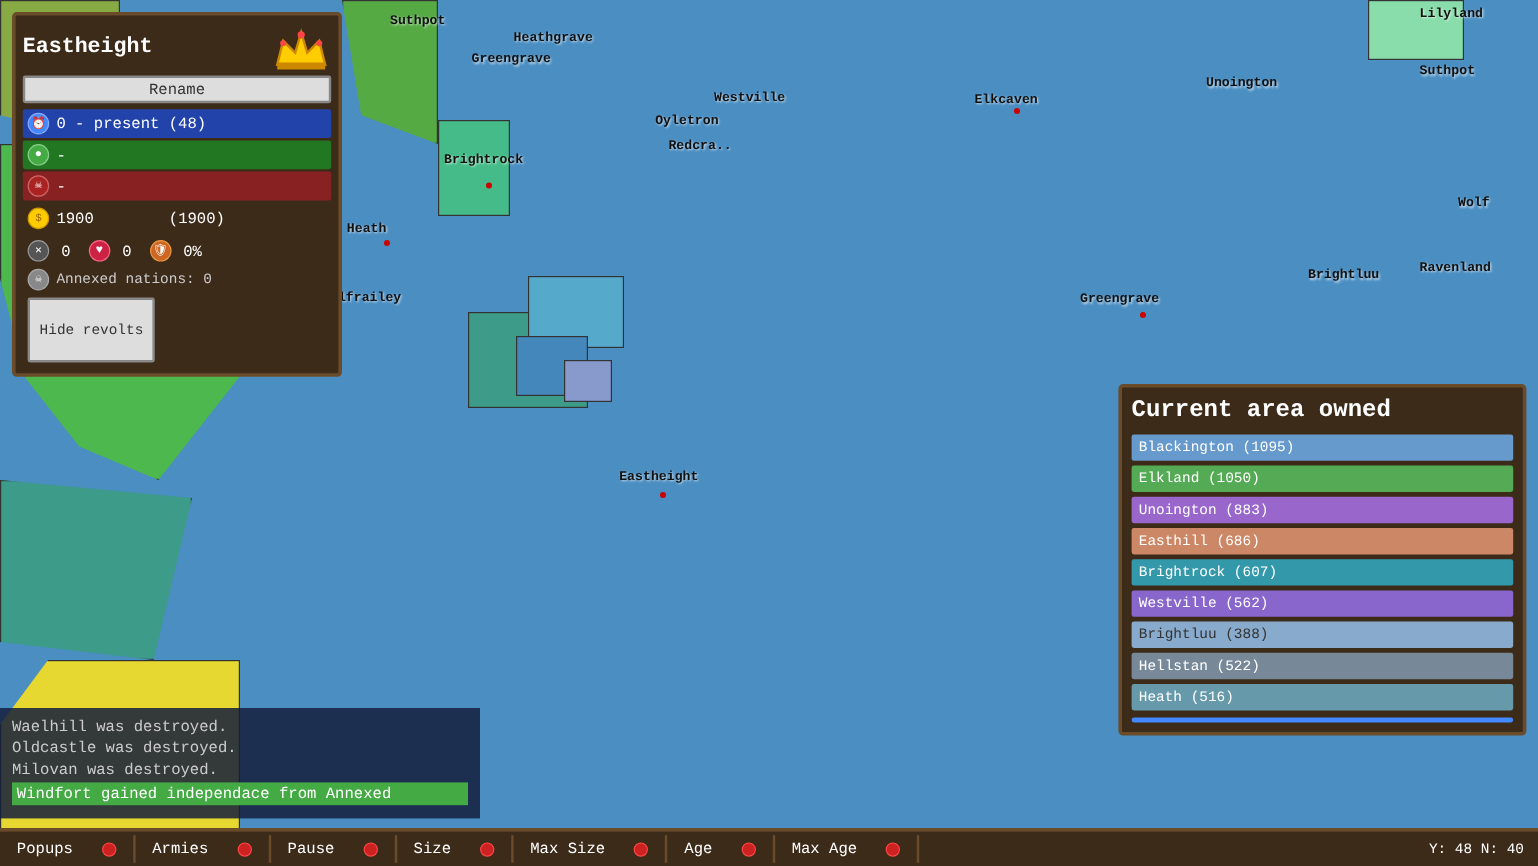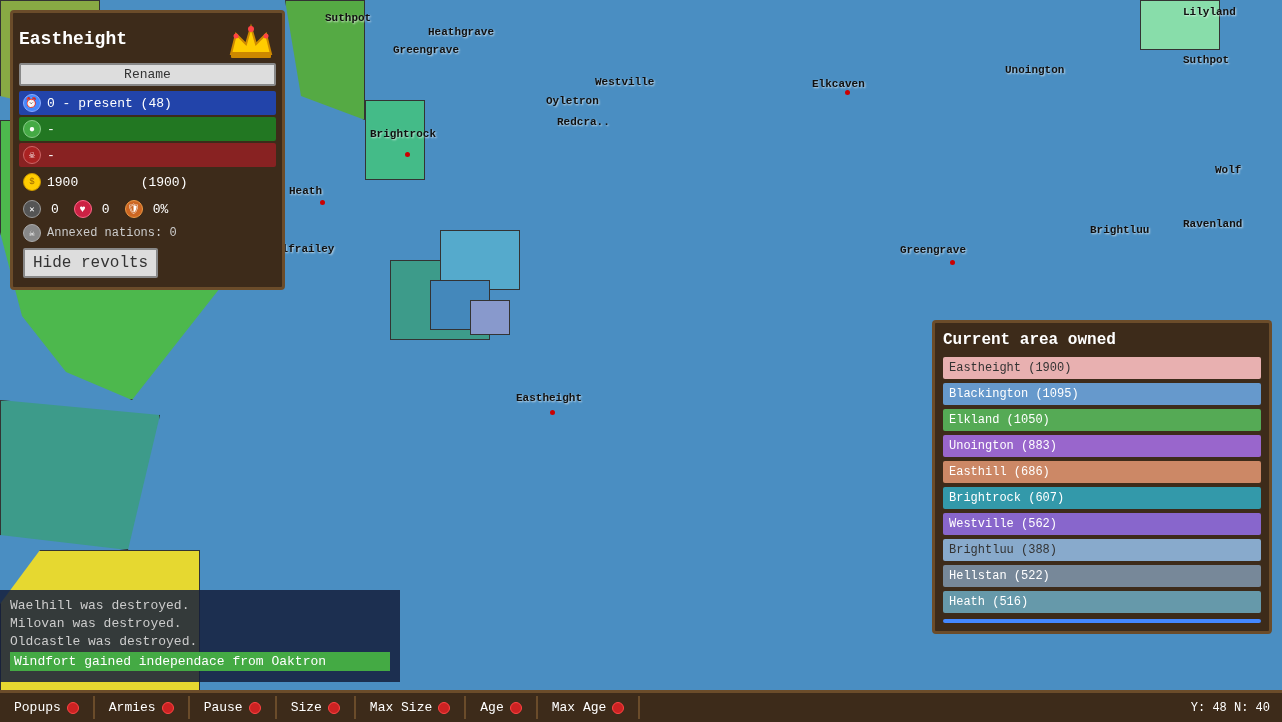--- a/index.html
+++ b/index.html
@@ -202,43 +202,43 @@
       font-size: 9px; color: #fff;
     }
 
     #hide-revolts-btn {
       display: block;
       width: auto;
       background: #ddd;
       border: 2px solid #888;
       border-radius: 2px;
       text-align: center;
-      font-size: 16px;
+      font-size: 12px;
       color: #333;
-      padding: 4px 8px;
+      padding: 18px 8px;
       cursor: pointer;
       margin: 3px 4px;
       font-family: 'Courier New', monospace;
     }
 
     
     #right-panel {
       position: absolute;
       top: 320px; right: 10px;
       width: 340px;
       background: #3d2b1a;
       border: 3px solid #6b4c2a;
       border-radius: 4px;
       padding: 8px;
       color: #fff;
       font-family: 'Courier New', monospace;
     }
 
     #right-panel-title {
-      font-size: 16px;
+      font-size: 20px;
       font-weight: bold;
       margin-bottom: 8px;
       color: #fff;
     }
 
     .area-item {
       display: flex;
       align-items: center;
       margin-bottom: 4px;
     }
@@ -292,21 +292,21 @@
       height: 32px;
       background: #3d2b1a;
       border-top: 3px solid #6b4c2a;
       display: flex;
       align-items: center;
     }
 
     .bottom-btn {
       display: flex;
       align-items: center;
-      gap: 6px;
+      gap: 24px;
       padding: 4px 14px;
       font-size: 13px;
       color: #fff;
       font-family: 'Courier New', monospace;
       cursor: pointer;
       border-right: 2px solid #6b4c2a;
     }
 
     .bottom-dot {
       width: 12px; height: 12px;
@@ -437,23 +437,20 @@
     <span>Annexed nations: 0</span>
   </div>
 
   <button id="hide-revolts-btn">Hide revolts</button>
 </div>
 
 <div id="right-panel">
   <div id="right-panel-title">Current area owned</div>
 
   <div id="area-list">
-  <div class="area-item">
-        <div class="area-bar-container bar-eastheight" style="width: 320px;">Eastheight (1900)</div>
-      </div>
       <div class="area-item">
         <div class="area-bar-container bar-blackington" style="width: 182px;">Blackington (1095)</div>
       </div>
       <div class="area-item">
         <div class="area-bar-container bar-elkland" style="width: 176px;">Elkland (1050)</div>
       </div>
       <div class="area-item">
         <div class="area-bar-container bar-unoington" style="width: 147px;">Unoington (883)</div>
       </div>
       <div class="area-item">
@@ -474,23 +471,23 @@
       <div class="area-item">
         <div class="area-bar-container bar-heath" style="width: 86px;">Heath (516)</div>
       </div>
     </div>
 
   <div class="right-panel-bar"></div>
 </div>
 
 <div id="log-panel">
     <div class="log-line">Waelhill was destroyed.</div>
+    <div class="log-line">Oldcastle was destroyed.</div>
     <div class="log-line">Milovan was destroyed.</div>
-    <div class="log-line">Oldcastle was destroyed.</div>
-    <div class="log-line green-text">Windfort gained independace from Oaktron</div>
+    <div class="log-line green-text">Windfort gained independace from Annexed</div>
   </div>
 
 <div id="bottom-bar">
 <div class="bottom-btn">
       <span>Popups</span>
       <div class="bottom-dot"></div>
     </div>
     <div class="bottom-btn">
       <span>Armies</span>
       <div class="bottom-dot"></div>

